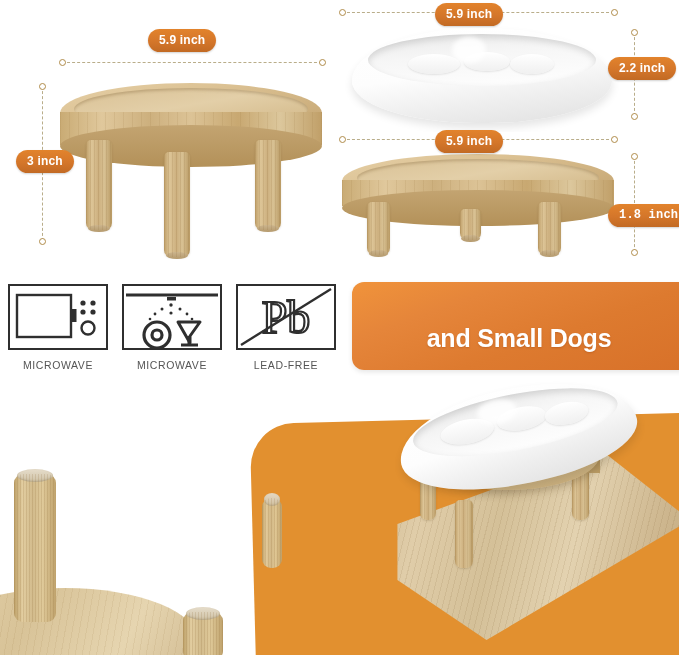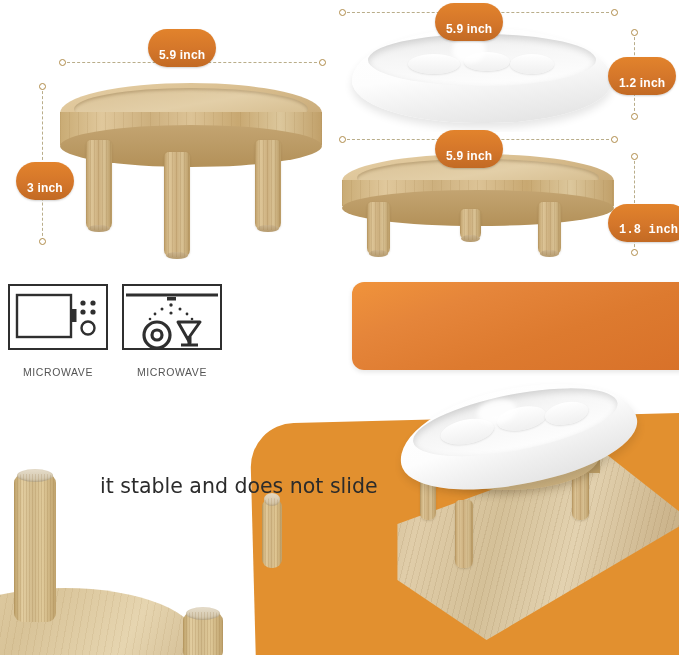--- a/index.html
+++ b/index.html
@@ -7,21 +7,21 @@
        font-family:"Liberation Sans","DejaVu Sans",sans-serif;}
 
   .panel{position:absolute;overflow:hidden;}
 
   
   .pill{
     position:absolute;z-index:30;
     background:linear-gradient(180deg,#e2832c 0%,#d4762a 55%,#c26a24 100%);
     color:#fff;border-radius:999px;
     font-size:12px;font-weight:700;line-height:1;
-    padding:20px 11px 6px;white-space:nowrap;
+    padding:5px 11px 6px;white-space:nowrap;
     box-shadow:0 1px 2px rgba(0,0,0,.18);
     letter-spacing:.2px;
   }
 
   
   .dash-h{position:absolute;height:0;border-top:1px dashed #b9ad8a;z-index:10;}
   .dash-v{position:absolute;width:0;border-left:1px dashed #b9ad8a;z-index:10;}
   .node{position:absolute;width:5px;height:5px;border-radius:50%;
         border:1px solid #b08c4a;background:#fff;z-index:12;}
 
@@ -85,21 +85,21 @@
     position:absolute;border-radius:50%;background:rgba(255,255,255,.85);
     filter:blur(2px);
   }
 
   
   .certs{position:absolute;left:8px;top:284px;width:330px;height:96px;
          display:flex;gap:14px;z-index:20;}
   .cert{width:100px;display:flex;flex-direction:column;align-items:center;}
   .cert .box{width:100px;height:66px;border:2px solid #2f2f2f;position:relative;
              box-sizing:border-box;background:#fff;}
-  .cert .cap{margin-top:16px;font-size:10.5px;letter-spacing:.6px;color:#555;
+  .cert .cap{margin-top:9px;font-size:10.5px;letter-spacing:.6px;color:#555;
              font-family:"Liberation Sans",sans-serif;}
 
   
   .banner{
     position:absolute;left:352px;top:282px;width:340px;height:88px;z-index:25;
     border-radius:12px 0 0 12px;
     background:linear-gradient(160deg,#f0933b 0%,#e5853a 28%,#dd7a2f 60%,#d87129 100%);
     box-shadow:0 2px 5px rgba(0,0,0,.10);
     display:flex;align-items:center;justify-content:center;
   }
@@ -172,21 +172,21 @@
 <div class="panel" style="left:0;top:0;width:340px;height:272px;">
 
   <div class="dash-h" style="left:62px;top:62px;width:260px;"></div>
   <div class="node" style="left:59px;top:59px;"></div>
   <div class="node" style="left:319px;top:59px;"></div>
   <div class="pill" style="left:148px;top:29px;">5.9 inch</div>
 
   <div class="dash-v" style="left:42px;top:86px;height:155px;"></div>
   <div class="node" style="left:39px;top:83px;"></div>
   <div class="node" style="left:39px;top:238px;"></div>
-  <div class="pill" style="left:16px;top:150px;margin-top:12px;">3 inch</div>
+  <div class="pill" style="left:16px;top:150px;">3 inch</div>
 
   <div class="stand" style="left:60px;top:83px;width:262px;height:60px;">
     <div class="top-ell"></div>
     <div class="rim" style="left:14px;top:5px;width:234px;height:42px;"></div>
   </div>
   <div class="stand" style="left:60px;top:112px;width:262px;height:33px;">
     <div class="side" style="top:0;width:100%;height:33px;"></div>
   </div>
   <div class="top-ell" style="position:absolute;left:60px;top:125px;width:262px;height:42px;border-radius:50%;
               background:linear-gradient(180deg,#c3a471 0%,#b39159 100%);z-index:1;"></div>
@@ -215,21 +215,21 @@
     <div class="ridge" style="left:56px;top:26px;width:52px;height:20px;"></div>
     <div class="ridge" style="left:112px;top:24px;width:46px;height:19px;"></div>
     <div class="ridge" style="left:158px;top:26px;width:44px;height:20px;"></div>
     <div class="gloss" style="left:100px;top:9px;width:34px;height:26px;"></div>
   </div>
 </div>
 
 <div class="dash-v" style="left:634px;top:32px;height:84px;"></div>
 <div class="node" style="left:631px;top:29px;"></div>
 <div class="node" style="left:631px;top:113px;"></div>
-<div class="pill" style="left:608px;top:57px;">1.2 inch</div>
+<div class="pill" style="left:608px;top:57px;">2.2 inch</div>
 
 <div class="panel" style="left:330px;top:128px;width:349px;height:144px;">
 
   <div class="dash-h" style="left:12px;top:11px;width:272px;"></div>
   <div class="node" style="left:9px;top:8px;"></div>
   <div class="node" style="left:281px;top:8px;"></div>
   <div class="pill" style="left:105px;top:2px;">5.9 inch</div>
 
   <div class="stand" style="left:12px;top:26px;width:272px;height:54px;">
     <div class="top-ell"></div>
@@ -290,25 +290,35 @@
         <circle cx="33" cy="49" r="13" fill="none" stroke="#2f2f2f" stroke-width="3.2"></circle>
         <circle cx="33" cy="49" r="5" fill="none" stroke="#2f2f2f" stroke-width="3.2"></circle>
         <path d="M54 36 L76 36 L66 50 L66 57 L54 36 Z" fill="none" stroke="#2f2f2f" stroke-width="3" stroke-linejoin="round"></path>
         <line x1="65" y1="50" x2="65" y2="58" stroke="#2f2f2f" stroke-width="3"></line>
         <line x1="57" y1="59" x2="74" y2="59" stroke="#2f2f2f" stroke-width="3"></line>
       </svg>
     </div>
     <div class="cert cap" style="width:auto;">MICROWAVE</div>
   </div>
 
+  <div class="cert">
+    <div class="box">
+      <svg width="96" height="62" viewBox="0 0 96 62" style="position:absolute;left:0;top:0;">
+        <text x="48" y="47" font-family="Liberation Serif, serif" font-size="46" fill="none" stroke="#2f2f2f" stroke-width="2.2" text-anchor="middle">Pb</text>
+        <line x1="3" y1="59" x2="93" y2="3" stroke="#2f2f2f" stroke-width="2.4"></line>
+      </svg>
+    </div>
+    <div class="cert cap" style="width:auto;">LEAD-FREE</div>
+  </div>
 </div>
 
 <div class="banner">
   <div class="txt">
     <br>
+    <span>and Small Dogs</span>
   </div>
 </div>
 
 <div class="blob"></div>
 <div class="blob2"></div>
 
 <div class="board" style="left:372px;top:440px;width:318px;height:200px;
             clip-path:polygon(8% 42%, 72% 5%, 100% 40%, 36% 100%, 8% 70%);"></div>
 
 <div class="leg" style="left:572px;top:452px;width:17px;height:68px;z-index:10;"></div>
@@ -327,21 +337,21 @@
   <div class="body"></div>
   <div class="cavity" style="left:16px;top:6px;width:208px;height:56px;"></div>
   <div class="ridge" style="left:44px;top:22px;width:54px;height:24px;"></div>
   <div class="ridge" style="left:102px;top:20px;width:50px;height:23px;"></div>
   <div class="ridge" style="left:150px;top:24px;width:44px;height:22px;"></div>
   <div class="gloss" style="left:84px;top:8px;width:40px;height:24px;"></div>
 </div>
 
 <div class="feature-txt">
   <br>
-  <span>it stable and does not slide</span><br>
+  <br>
 </div>
 
 <div class="cl-disc" style="left:-70px;top:588px;width:270px;height:110px;"></div>
 <div class="cl-leg" style="left:14px;top:474px;width:42px;height:148px;">
   <div class="foot"></div>
 </div>
 <div class="cl-leg" style="left:183px;top:612px;width:40px;height:48px;">
   <div class="foot"></div>
 </div>
 <div class="cl-leg" style="left:262px;top:498px;width:20px;height:70px;z-index:6;opacity:.95;">

